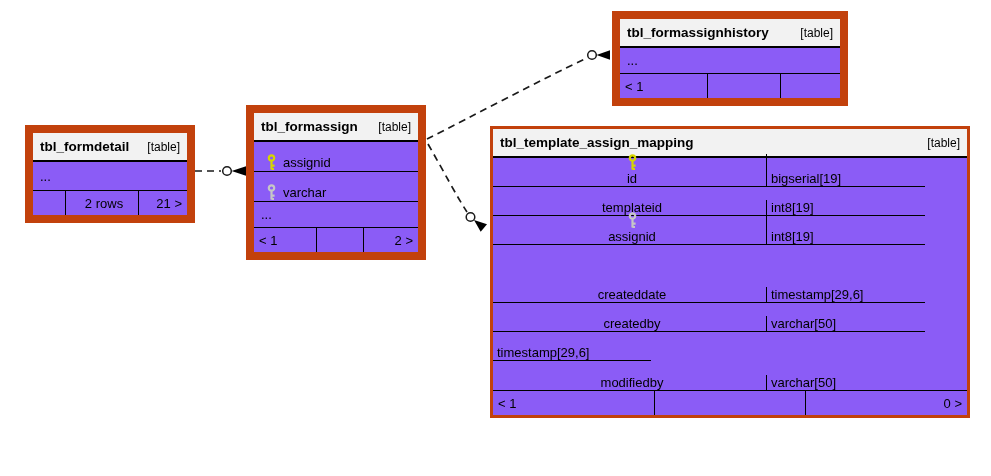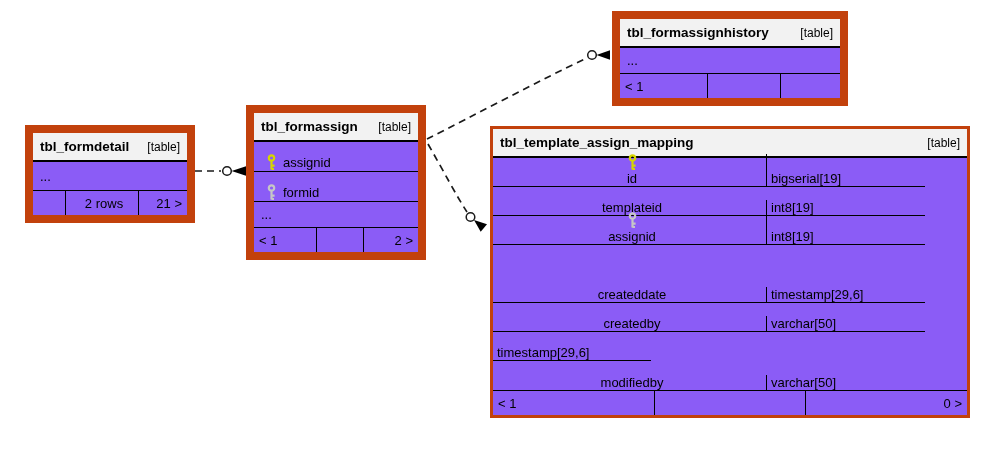--- a/index.html
+++ b/index.html
@@ -98,21 +98,21 @@
       </div>
     </div>
     <div class="attr-row h30">
       <div class="cell one-cell">
         <span class="key-slot">
           <svg width="11" height="17" viewBox="0 0 11 17">
               <circle cx="5.5" cy="4" r="2.7" fill="none" stroke="#c6c6c6" stroke-width="2.2"></circle>
               <path d="M5.5 6.8 V15.6 M5.5 11.6 H8.6 M5.5 15 H8" stroke="#c6c6c6" stroke-width="2.2" fill="none"></path>
             </svg>
         </span>
-        <span class="attr-name">formid</span>
+        <span class="attr-name">varchar</span>
       </div>
     </div>
     <div class="ellipsis-row" style="height:25px;">...</div>
     <div class="tbl-footer">
       <div class="fcell f-left" style="width:62px;">&lt; 1</div>
       <div class="fcell f-center" style="width:47px;"></div>
       <div class="fcell f-right">2 &gt;</div>
     </div>
   </div>
 

